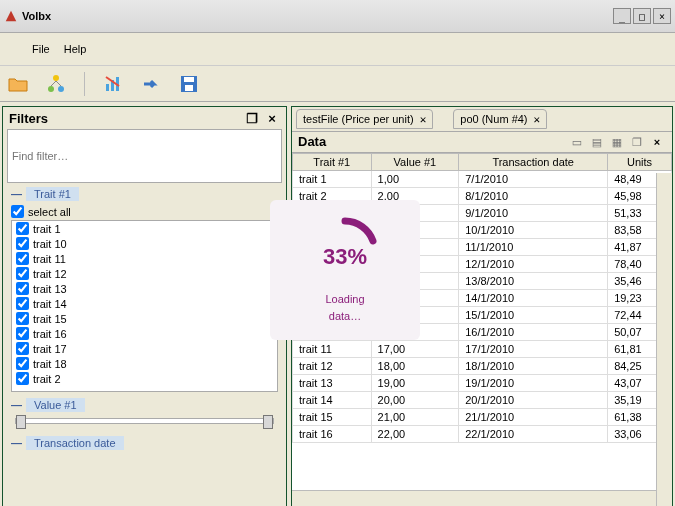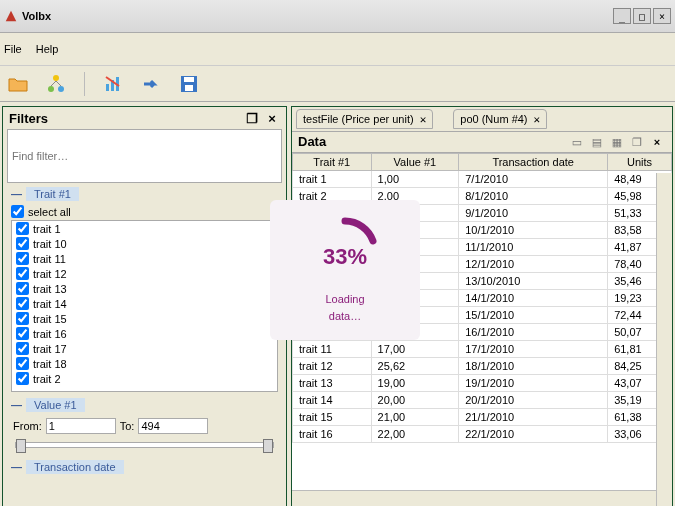--- a/index.html
+++ b/index.html
@@ -1,21 +1,21 @@
 <!DOCTYPE html>
 <html><head>
 <meta charset="utf-8">
 <style>
   * { box-sizing: border-box; margin: 0; padding: 0; font-family: Tahoma, Arial, sans-serif; font-size: 11px; }
   body { width: 675px; height: 506px; background: #ece9d8; overflow: hidden; }
   .titlebar { height: 22px; background: linear-gradient(#e8e8e8,#d8d8d8); border-bottom: 1px solid #aaa; display: flex; align-items: center; padding: 16px 4px; }
   .titlebar .app-icon { width: 14px; height: 14px; margin-right: 4px; display: inline-flex; }
   .titlebar .title { font-weight: bold; flex: 1; }
   .win-btn { width: 18px; height: 16px; background: #d8d8d8; border: 1px solid #888; margin-left: 2px; display: flex; align-items: center; justify-content: center; cursor: pointer; font-family: monospace; font-size: 10px; }
-  .menubar { height: 20px; display: flex; align-items: center; padding: 16px 4px; gap: 14px; }
+  .menubar { height: 20px; display: flex; align-items: center; padding: 16px 4px; gap: 14px; margin-left: 28px; }
   .menubar span { cursor: default; }
   .toolbar { height: 36px; display: flex; align-items: center; padding: 0 6px; gap: 14px; border-top: 1px solid #ccc; }
   .toolbar-btn { width: 24px; height: 24px; display: flex; align-items: center; justify-content: center; cursor: pointer; }
   .toolbar-sep { width: 1px; height: 24px; background: #bbb; margin: 0 2px; }
   .main { display: flex; height: 410px; border-top: 1px solid #aaa; }
   .panel { border: 1px solid #14532d; background: #ece9d8; margin: 4px 2px; }
   .panel.left { width: 285px; display: flex; flex-direction: column; }
   .panel.right { flex: 1; display: flex; flex-direction: column; }
   .panel-header { display: flex; align-items: center; padding: 2px 6px; height: 22px; }
   .panel-header .ph-title { font-weight: bold; font-size: 13px; flex: 1; }
@@ -171,26 +171,20 @@
           <div class="item">
             <input type="checkbox" checked="" style="">
             <span>trait 2</span>
           </div>
         </div>
 
       <div class="section-bar">
         <span class="dash">—</span>
         <span class="section-title">Value #1</span>
       </div>
-      <div class="val-inputs">
-        <span>From:</span>
-        <input value="1" style="">
-        <span>To:</span>
-        <input value="494" style="">
-      </div>
       <div class="slider-wrap">
         <div class="slider">
           <div class="thumb" style="left:0"></div>
           <div class="thumb" style="right:0"></div>
         </div>
       </div>
 
       <div class="section-bar">
         <span class="dash">—</span>
         <span class="section-title">Transaction date</span>
@@ -260,21 +254,21 @@
             </tr>
             <tr>
               <td></td>
               <td>2,00</td>
               <td>12/1/2010</td>
               <td>78,40</td>
             </tr>
             <tr>
               <td></td>
               <td>3,00</td>
-              <td>13/10/2010</td>
+              <td>13/8/2010</td>
               <td>35,46</td>
             </tr>
             <tr>
               <td></td>
               <td>4,00</td>
               <td>14/1/2010</td>
               <td>19,23</td>
             </tr>
             <tr>
               <td></td>
@@ -289,21 +283,21 @@
               <td>50,07</td>
             </tr>
             <tr>
               <td>trait 11</td>
               <td>17,00</td>
               <td>17/1/2010</td>
               <td>61,81</td>
             </tr>
             <tr>
               <td>trait 12</td>
-              <td>25,62</td>
+              <td>18,00</td>
               <td>18/1/2010</td>
               <td>84,25</td>
             </tr>
             <tr>
               <td>trait 13</td>
               <td>19,00</td>
               <td>19/1/2010</td>
               <td>43,07</td>
             </tr>
             <tr>

